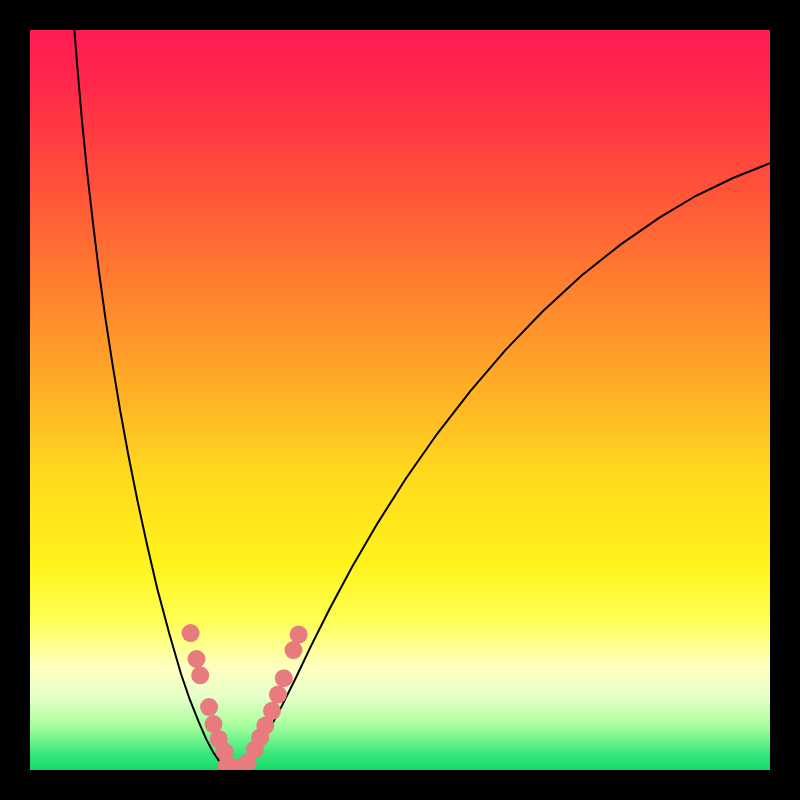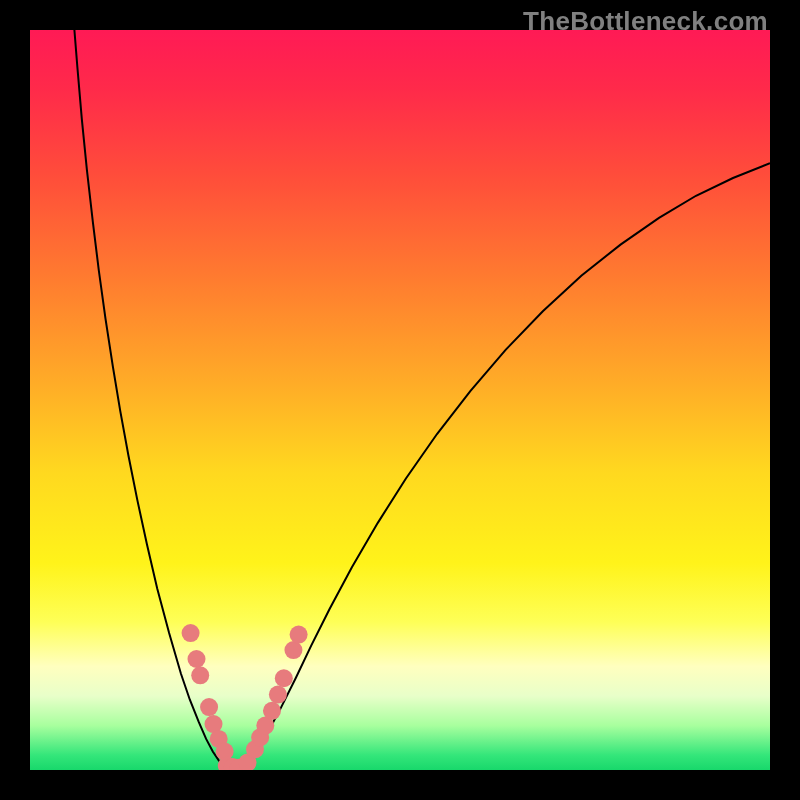--- a/index.html
+++ b/index.html
@@ -81,14 +81,13 @@
           <circle cx="235.32" cy="695.60" r="9" fill="#e77b7d"></circle>
           <circle cx="241.98" cy="680.80" r="9" fill="#e77b7d"></circle>
           <circle cx="247.90" cy="664.52" r="9" fill="#e77b7d"></circle>
           <circle cx="253.82" cy="648.24" r="9" fill="#e77b7d"></circle>
           <circle cx="263.44" cy="620.12" r="9" fill="#e77b7d"></circle>
           <circle cx="268.62" cy="604.58" r="9" fill="#e77b7d"></circle>
         </g>
     </svg>
   </div>
 
-  <div class="watermark">TheBottleneck.com</div>
 </div>
 
 </body></html>

